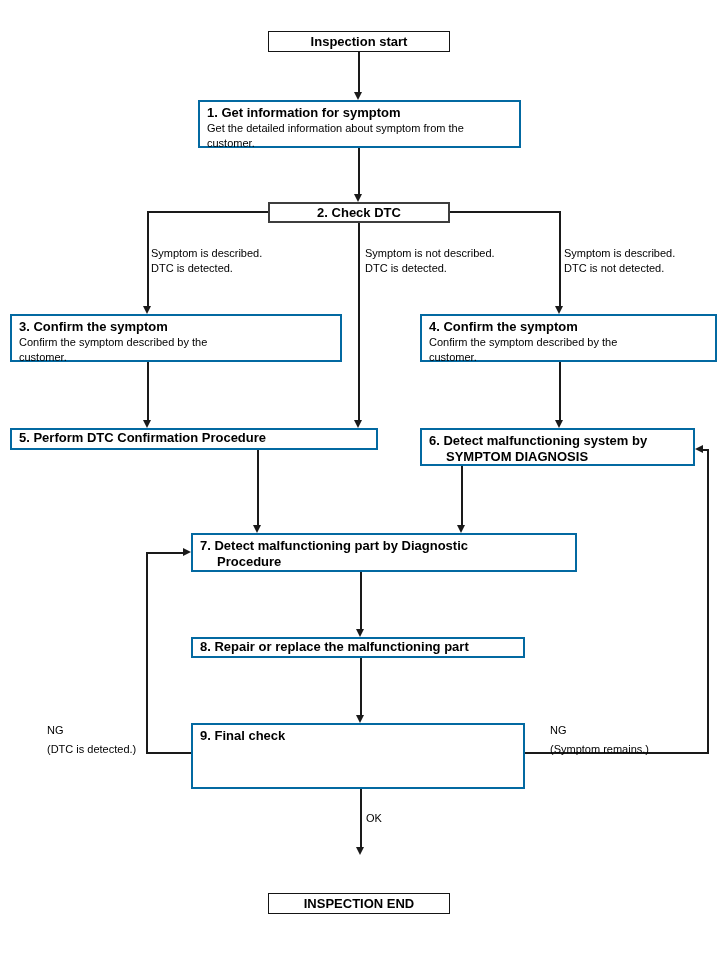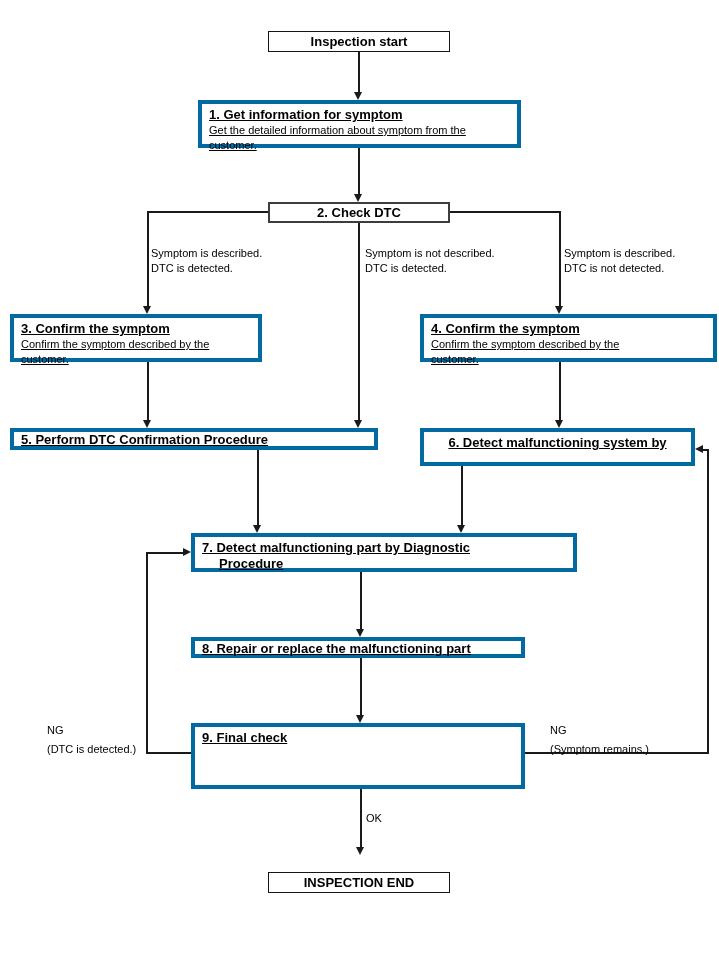--- a/index.html
+++ b/index.html
@@ -4,21 +4,21 @@
 <style>
   * { margin:0; padding:0; box-sizing:border-box; }
   html,body { background:#ffffff; }
   body { font-family:"Liberation Sans","DejaVu Sans",sans-serif; color:#000; }
   #canvas {
     position:relative; width:719px; height:974px; background:#ffffff;
     overflow:hidden;
   }
   
   .box {
-    position:absolute; background:#ffffff; border:4px solid #0369a1;text-decoration:underline;
+    position:absolute; background:#ffffff; border:2px solid #0369a1;
   }
   .terminal {
     position:absolute; background:#ffffff; border:1.5px solid #151515;
     display:flex; align-items:center; justify-content:center;
     font-weight:bold; font-size:13px;
   }
   .box .title { font-weight:bold; font-size:13px; line-height:16px; }
   .box .body  { font-size:11px; line-height:15px; }
   .pad { padding:3px 7px; }
   .oneline { display:flex; align-items:flex-start; padding-left:7px; }
@@ -87,42 +87,43 @@
   </div>
   <div class="edge-label" style="left:365px; top:246px;">
     <div>Symptom is not described.</div>
     <div>DTC is detected.</div>
   </div>
   <div class="edge-label" style="left:564px; top:246px;">
     <div>Symptom is described.</div>
     <div>DTC is not detected.</div>
   </div>
 
-  <div class="box pad" style="left:10px; top:314px; width:252px; height:48px;">
+  <div class="box pad" style="left:10px; top:314px; width:332px; height:48px;">
     <div class="title">3. Confirm the symptom</div>
     <div class="body" style="max-width:230px;">Confirm the symptom described by the customer.</div>
   </div>
 
   <div class="box pad" style="left:420px; top:314px; width:297px; height:48px;">
     <div class="title">4. Confirm the symptom</div>
     <div class="body" style="max-width:230px;">Confirm the symptom described by the customer.</div>
   </div>
 
   <div class="vline" style="left:147px; top:362px; height:58px;"></div>
   <div class="arr-down" style="left:143px; top:420px;"></div>
 
   <div class="vline" style="left:559px; top:362px; height:58px;"></div>
   <div class="arr-down" style="left:555px; top:420px;"></div>
 
   <div class="box oneline" style="left:10px; top:428px; width:368px; height:22px;">
     <span class="title">5. Perform DTC Confirmation Procedure</span>
   </div>
 
-  <div class="box pad" style="left:420px; top:428px; width:275px; height:38px;text-align:center;">
+  <div class="box pad" style="left:420px; top:428px; width:275px; height:38px;">
     <div class="title">6. Detect malfunctioning system by</div>
+    <div class="title indent2">SYMPTOM DIAGNOSIS</div>
   </div>
 
   <div class="vline" style="left:257px; top:450px; height:75px;"></div>
   <div class="arr-down" style="left:253px; top:525px;"></div>
 
   <div class="vline" style="left:461px; top:466px; height:59px;"></div>
   <div class="arr-down" style="left:457px; top:525px;"></div>
 
   <div class="box pad" style="left:191px; top:533px; width:386px; height:39px;">
     <div class="title">7. Detect malfunctioning part by Diagnostic</div>
@@ -158,17 +159,17 @@
   <div class="arr-left" style="left:695px; top:445px;"></div>
   <div class="loop-label" style="left:550px; top:721px;">
     <div>NG</div>
     <div>(Symptom remains.)</div>
   </div>
 
   <div class="vline" style="left:360px; top:789px; height:58px;"></div>
   <div class="arr-down" style="left:356px; top:847px;"></div>
   <div class="ok-label" style="left:366px; top:812px;">OK</div>
 
-  <div class="terminal" style="left:268px; top:872px; width:182px; height:21px;">
+  <div class="terminal" style="left:268px; top:893px; width:182px; height:21px;">
     <span>INSPECTION END</span>
   </div>
 
 </div>
 
 </body></html>

